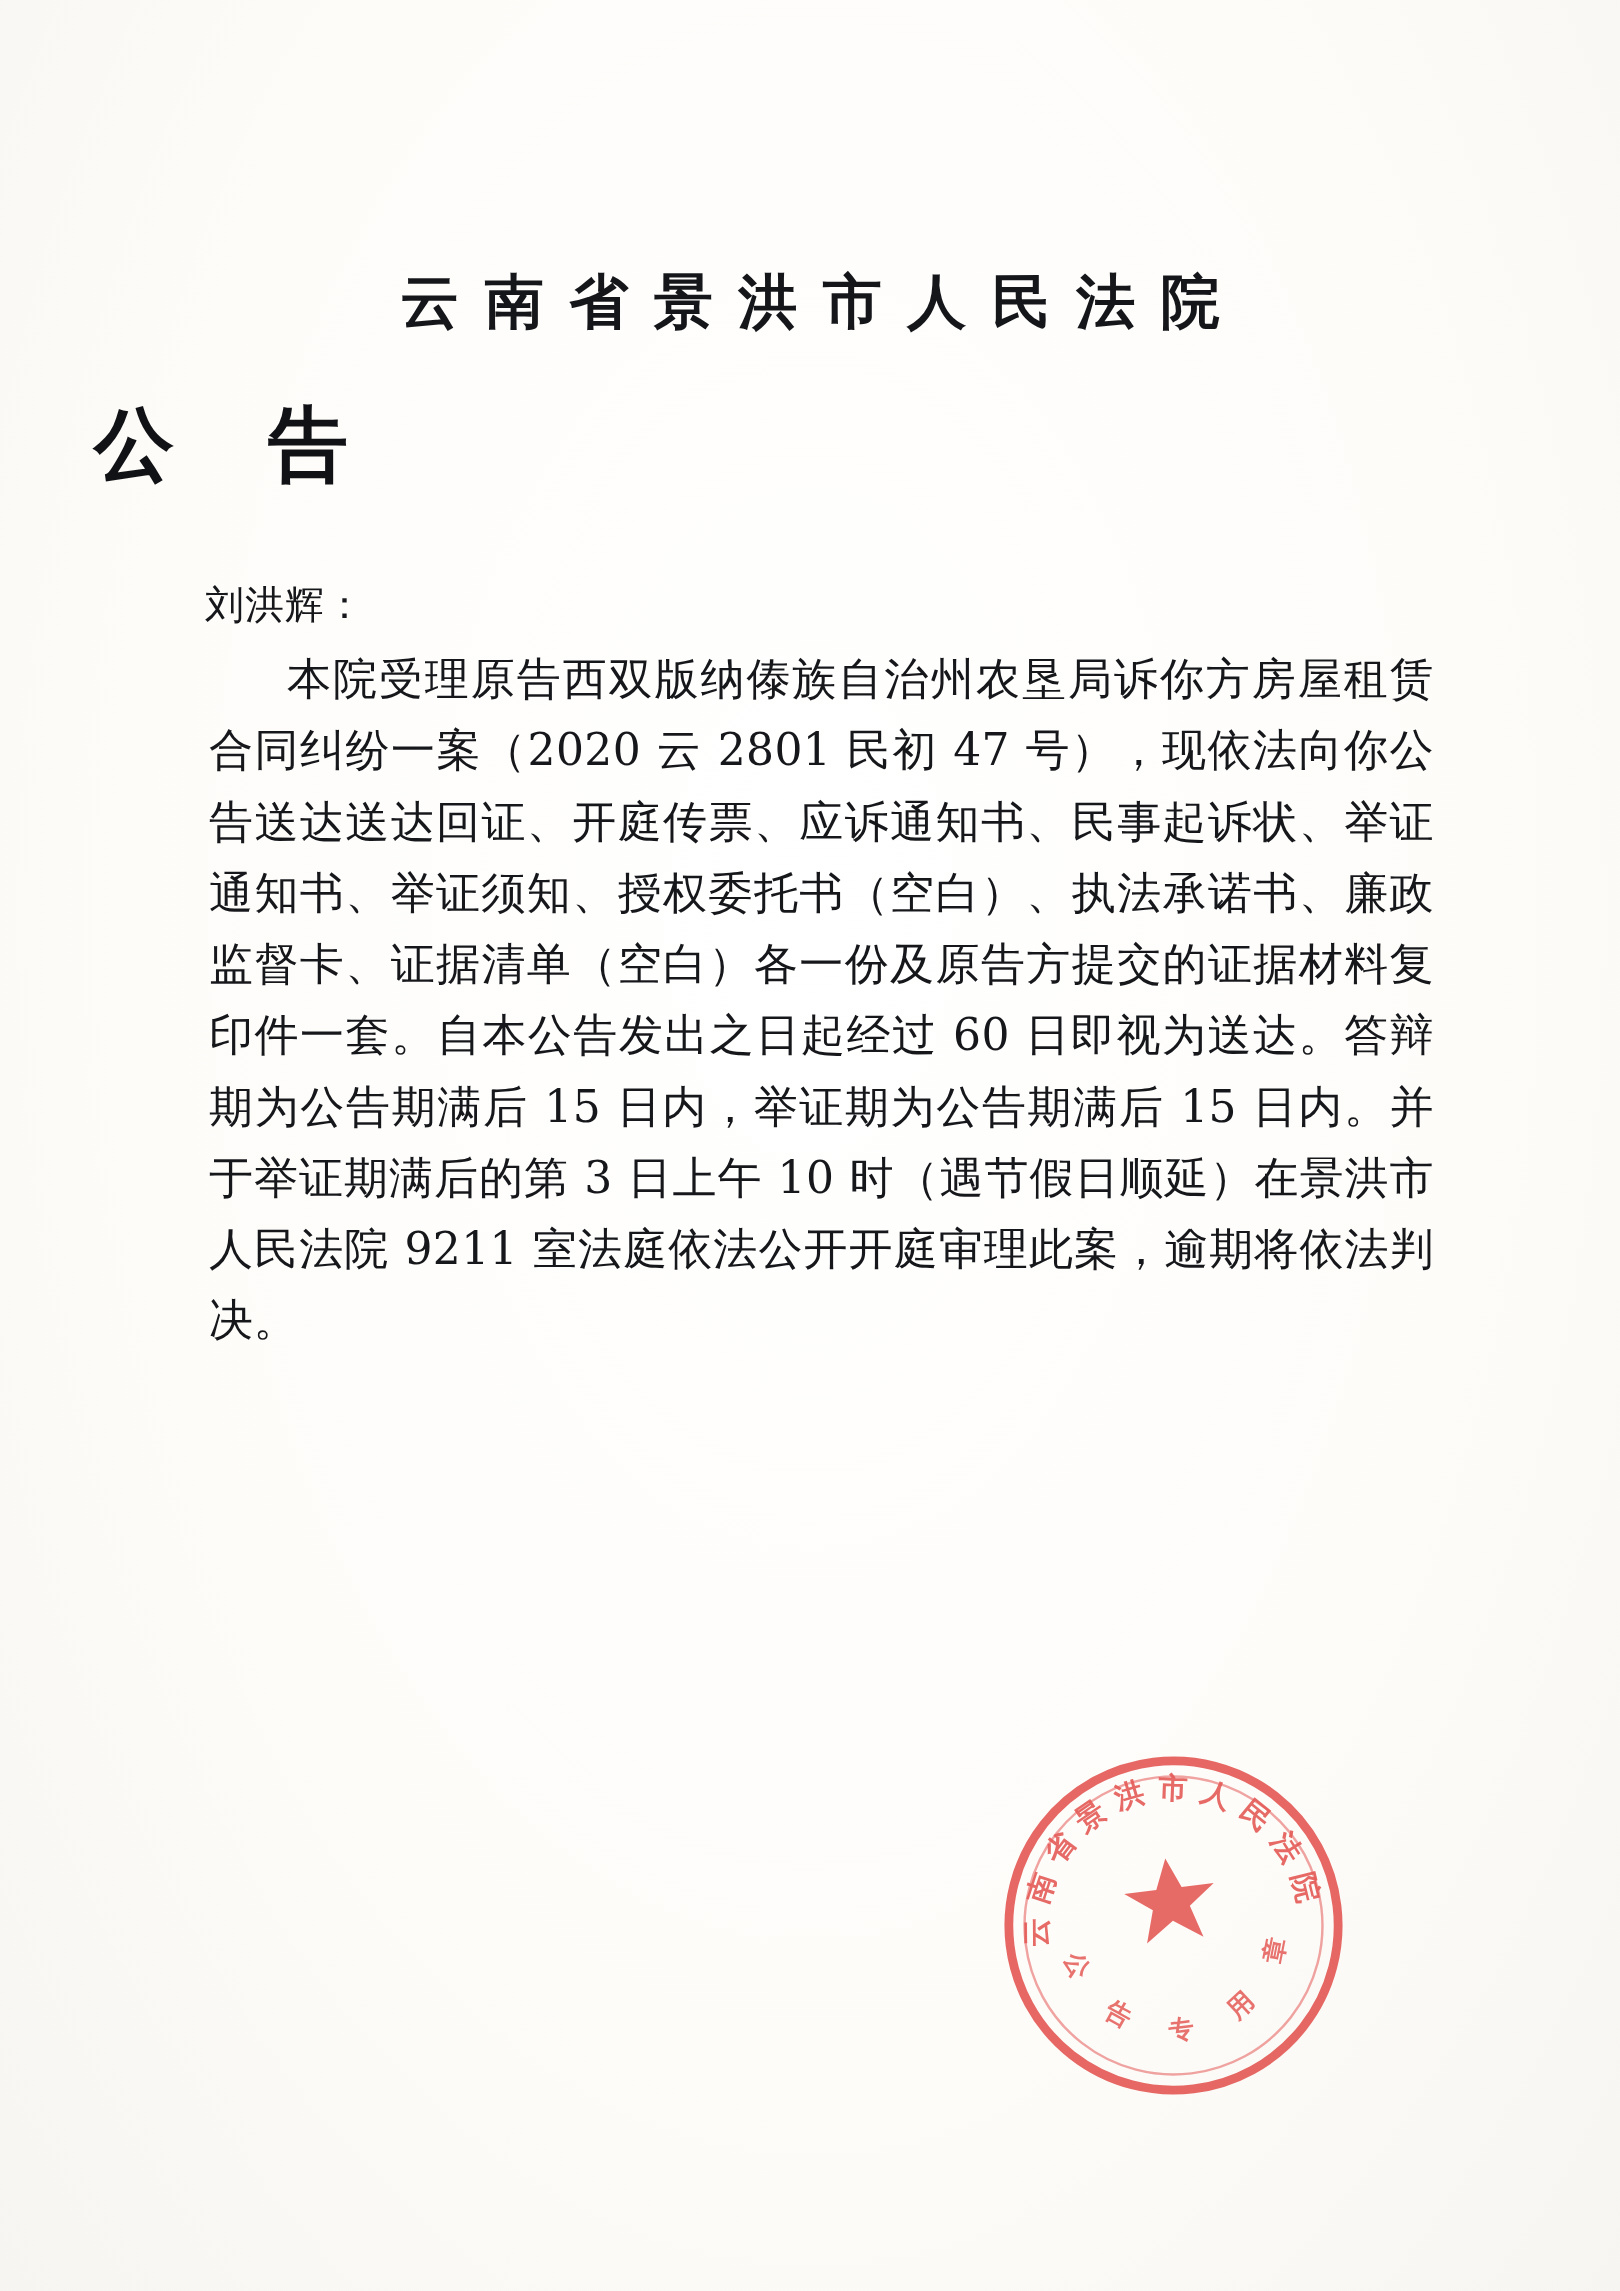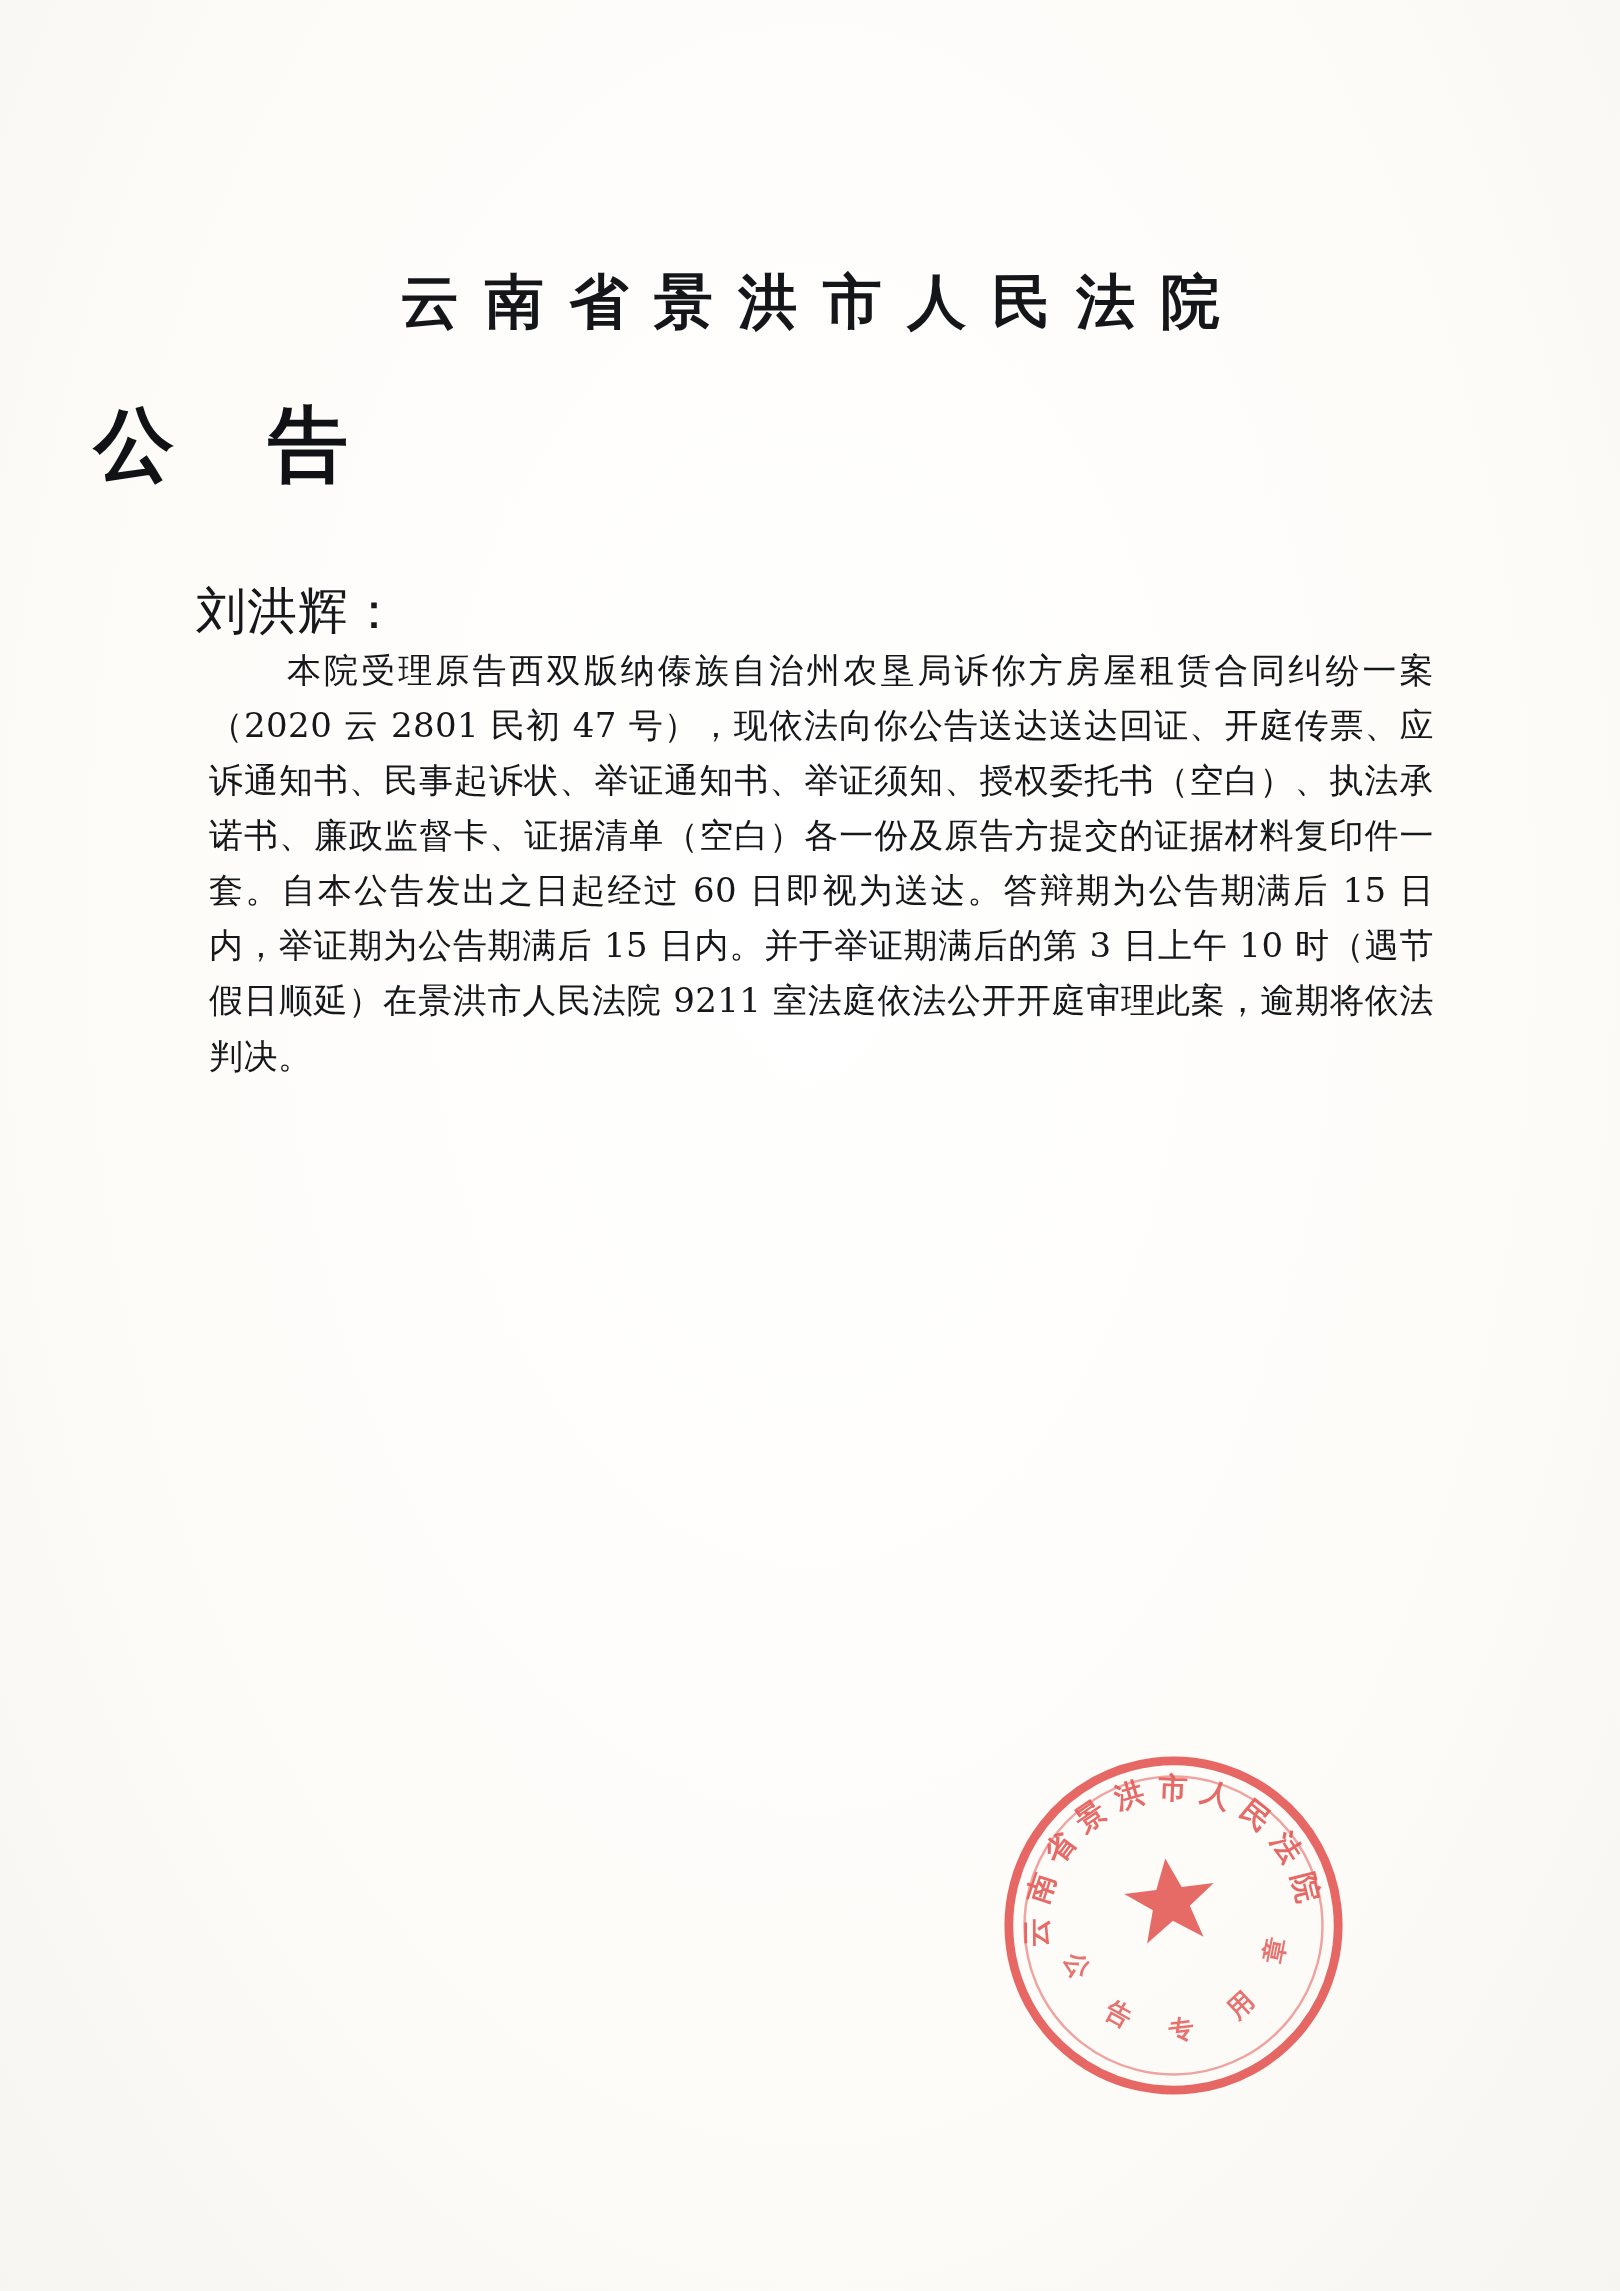--- a/index.html
+++ b/index.html
@@ -55,31 +55,31 @@
     font-weight: 700;
     font-size: 80px;
     letter-spacing: 94px;
     text-indent: 94px;
     color: #111216;
     white-space: nowrap;
   }
   .addressee {
     position: absolute;
     top: 578px;
-    left: 196px;
-    font-size: 50px;
+    left: 205px;
+    font-size: 39px;
     color: #16171b;
     letter-spacing: 1px;
   }
   .body-text {
     position: absolute;
     top: 643px;
     left: 209px;
     width: 1225px;
-    font-size: 34px;
+    font-size: 44px;
     line-height: 1.62;
     color: #16171b;
     text-align: justify;
     text-justify: inter-character;
     text-indent: 78px;
     letter-spacing: 0.4px;
   }
   .signer-block {
     position: absolute;
     top: 1372px;

